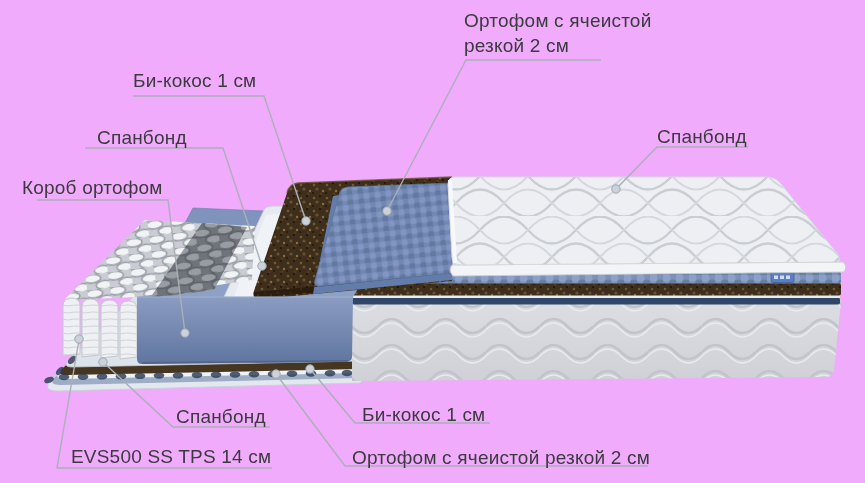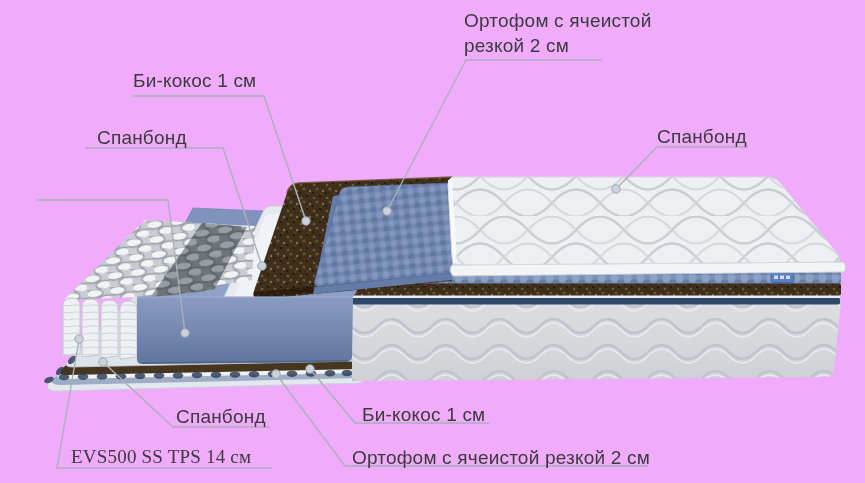--- a/index.html
+++ b/index.html
@@ -199,19 +199,20 @@
         <circle cx="103" cy="362" r="4.2"></circle>
     <circle cx="79" cy="339" r="4.2"></circle>
         <circle cx="310" cy="369" r="4.2"></circle>
     <circle cx="276" cy="374" r="4.2"></circle>
   </g>
 </svg>
 
 <div class="lbl wrap" style="left:464px;top:8px;">Ортофом с ячеистой резкой 2 см</div>
 <div class="lbl" style="left:133px;top:68px;">Би-кокос 1 см</div>
 <div class="lbl" style="left:97px;top:125px;">Спанбонд</div>
+<div class="lbl" style="left:22px;top:175px;">Короб ортофом</div>
 <div class="lbl" style="left:657px;top:124px;">Спанбонд</div>
 <div class="lbl" style="left:176px;top:404px;">Спанбонд</div>
-<div class="lbl" style="left:71px;top:444px;font-family:Liberation Serif, serif;">EVS500 SS TPS 14 см</div>
+<div class="lbl" style="left:71px;top:444px;">EVS500 SS TPS 14 см</div>
 <div class="lbl" style="left:362px;top:402px;">Би-кокос 1 см</div>
 <div class="lbl" style="left:352px;top:445px;">Ортофом с ячеистой резкой 2 см</div>
 
 </div>
 
 </body></html>

